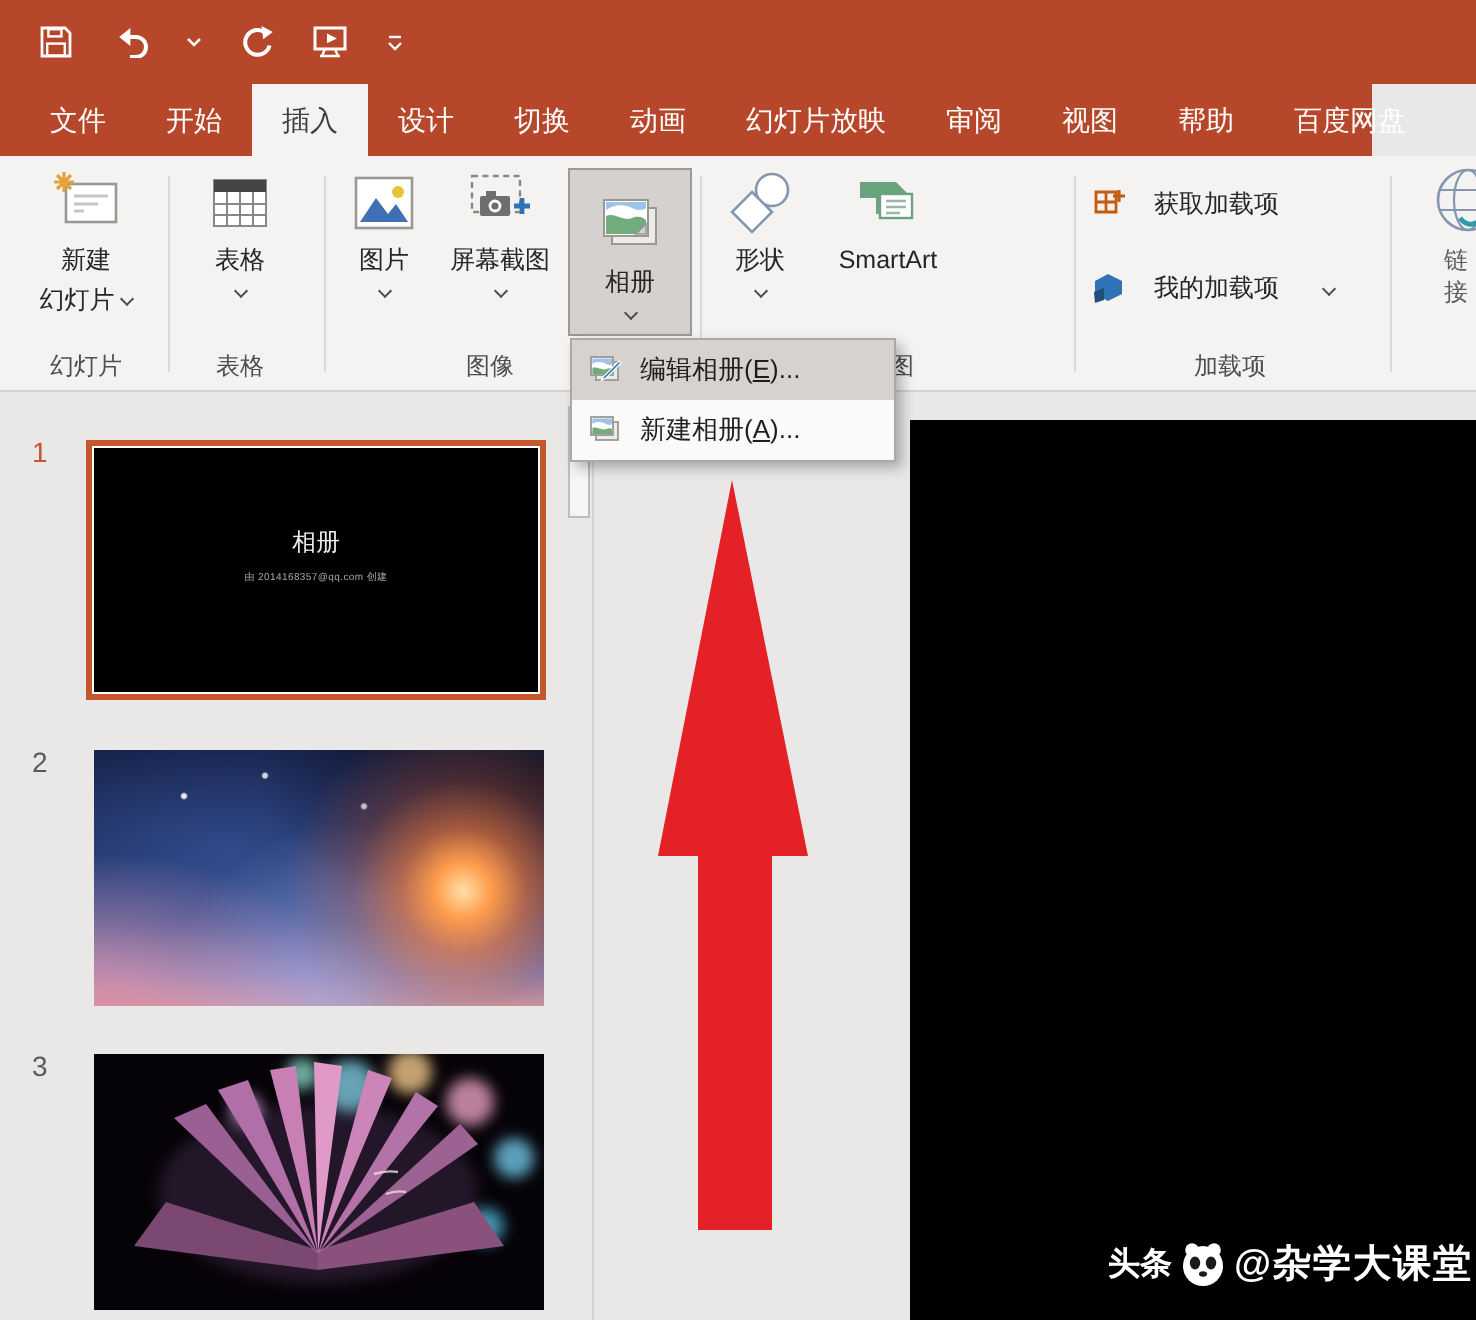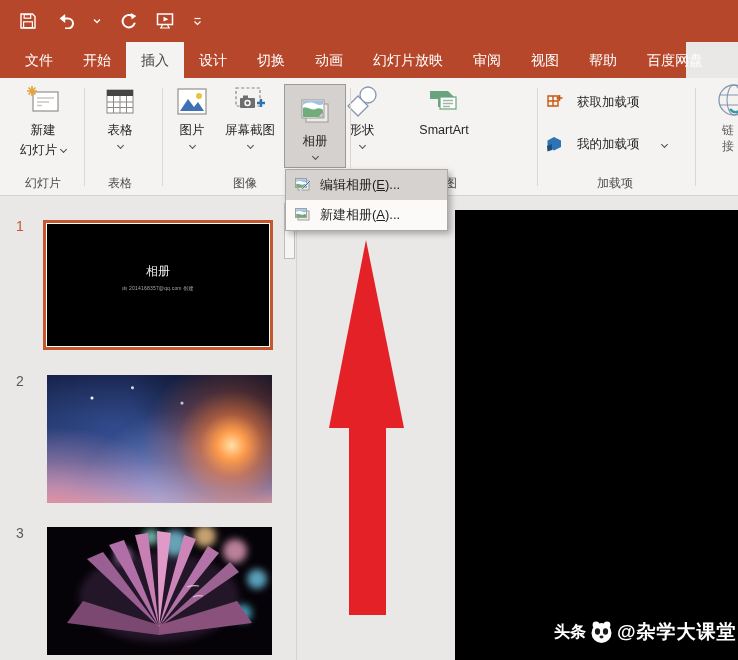--- a/index.html
+++ b/index.html
@@ -182,21 +182,21 @@
       <rect x="8" y="8" width="22" height="18" fill="#EDEBE8" stroke="#9A9894" stroke-width="1"></rect>
       <rect x="4" y="4" width="22" height="18" fill="#fff" stroke="#9A9894" stroke-width="1"></rect>
       <path d="M5 9 C9 6, 14 6, 18 8 C21 9.5, 24 9, 25 8 V5 H5 Z" fill="#9DC3E6"></path>
       <path d="M5 21 V12 C9 10, 14 15, 18 13 C21 11.5, 24 13, 25 14 V21 Z" fill="#70AD7B"></path>
       <path d="M25 21 l-5 0 5 -5 z" fill="#D6D4D0" stroke="#9A9894" stroke-width=".8"></path>
     </svg>
     <span class="lbl">相册</span>
     <span class="chev"></span>
   </div>
 
-  <div class="bigbtn" style="left:334px;width:56px;">
+  <div class="bigbtn" style="left:352px;width:56px;">
     <svg width="34" height="34" viewBox="0 0 34 34">
       <circle cx="23" cy="10" r="8" fill="#fff" stroke="#8496B0" stroke-width="1.3"></circle>
       <path d="M13 11 L23 21 L13 31 L3 21 Z" fill="#fff" stroke="#8496B0" stroke-width="1.3"></path>
     </svg>
     <span class="lbl">形状</span>
     <span class="chev"></span>
   </div>
 
   <div class="bigbtn" style="left:408px;width:72px;">
     <svg width="36" height="34" viewBox="0 0 36 34">

